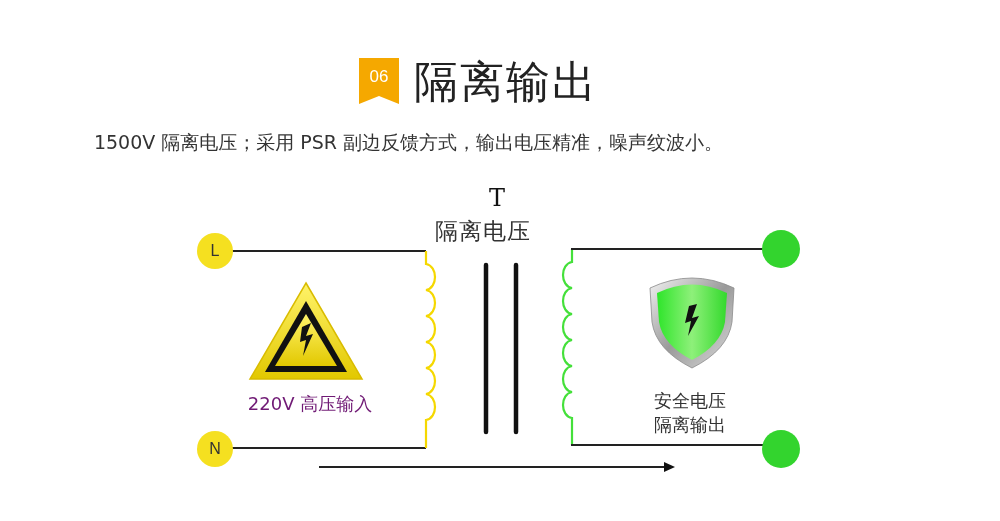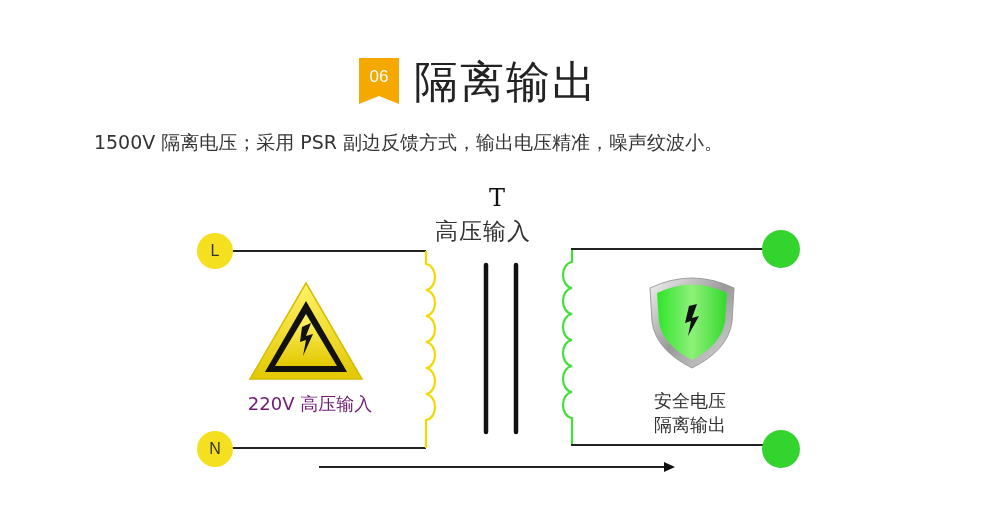--- a/index.html
+++ b/index.html
@@ -104,21 +104,21 @@
   </g>
 
   <g>
     <path d="M650 288 Q692 268 734 288 L732 322 Q728 350 692 368 Q656 350 652 322 Z" fill="url(#shieldRim)" stroke="#8a8a8a" stroke-width="0.8"></path>
     <path d="M657 293 Q692 276 727 293 L725 322 Q721 345 692 360 Q663 345 659 322 Z" fill="url(#shieldFill)"></path>
     <path d="M689 306 L697 304 L692 318 L699 316 L688 336 L691 321 L685 323 Z" fill="#111"></path>
   </g>
 </svg>
 
 <div class="label-T">T</div>
-<div class="label-transformer">高压输入</div>
+<div class="label-transformer">隔离电压</div>
 
 <div class="terminal-text" style="left:197px; top:233px;">L</div>
 <div class="terminal-text" style="left:197px; top:431px;">N</div>
 
 <div class="input-label">220V 高压输入</div>
 
 <div class="output-label">
   <div>安全电压</div>
   <div>隔离输出</div>
 </div>

